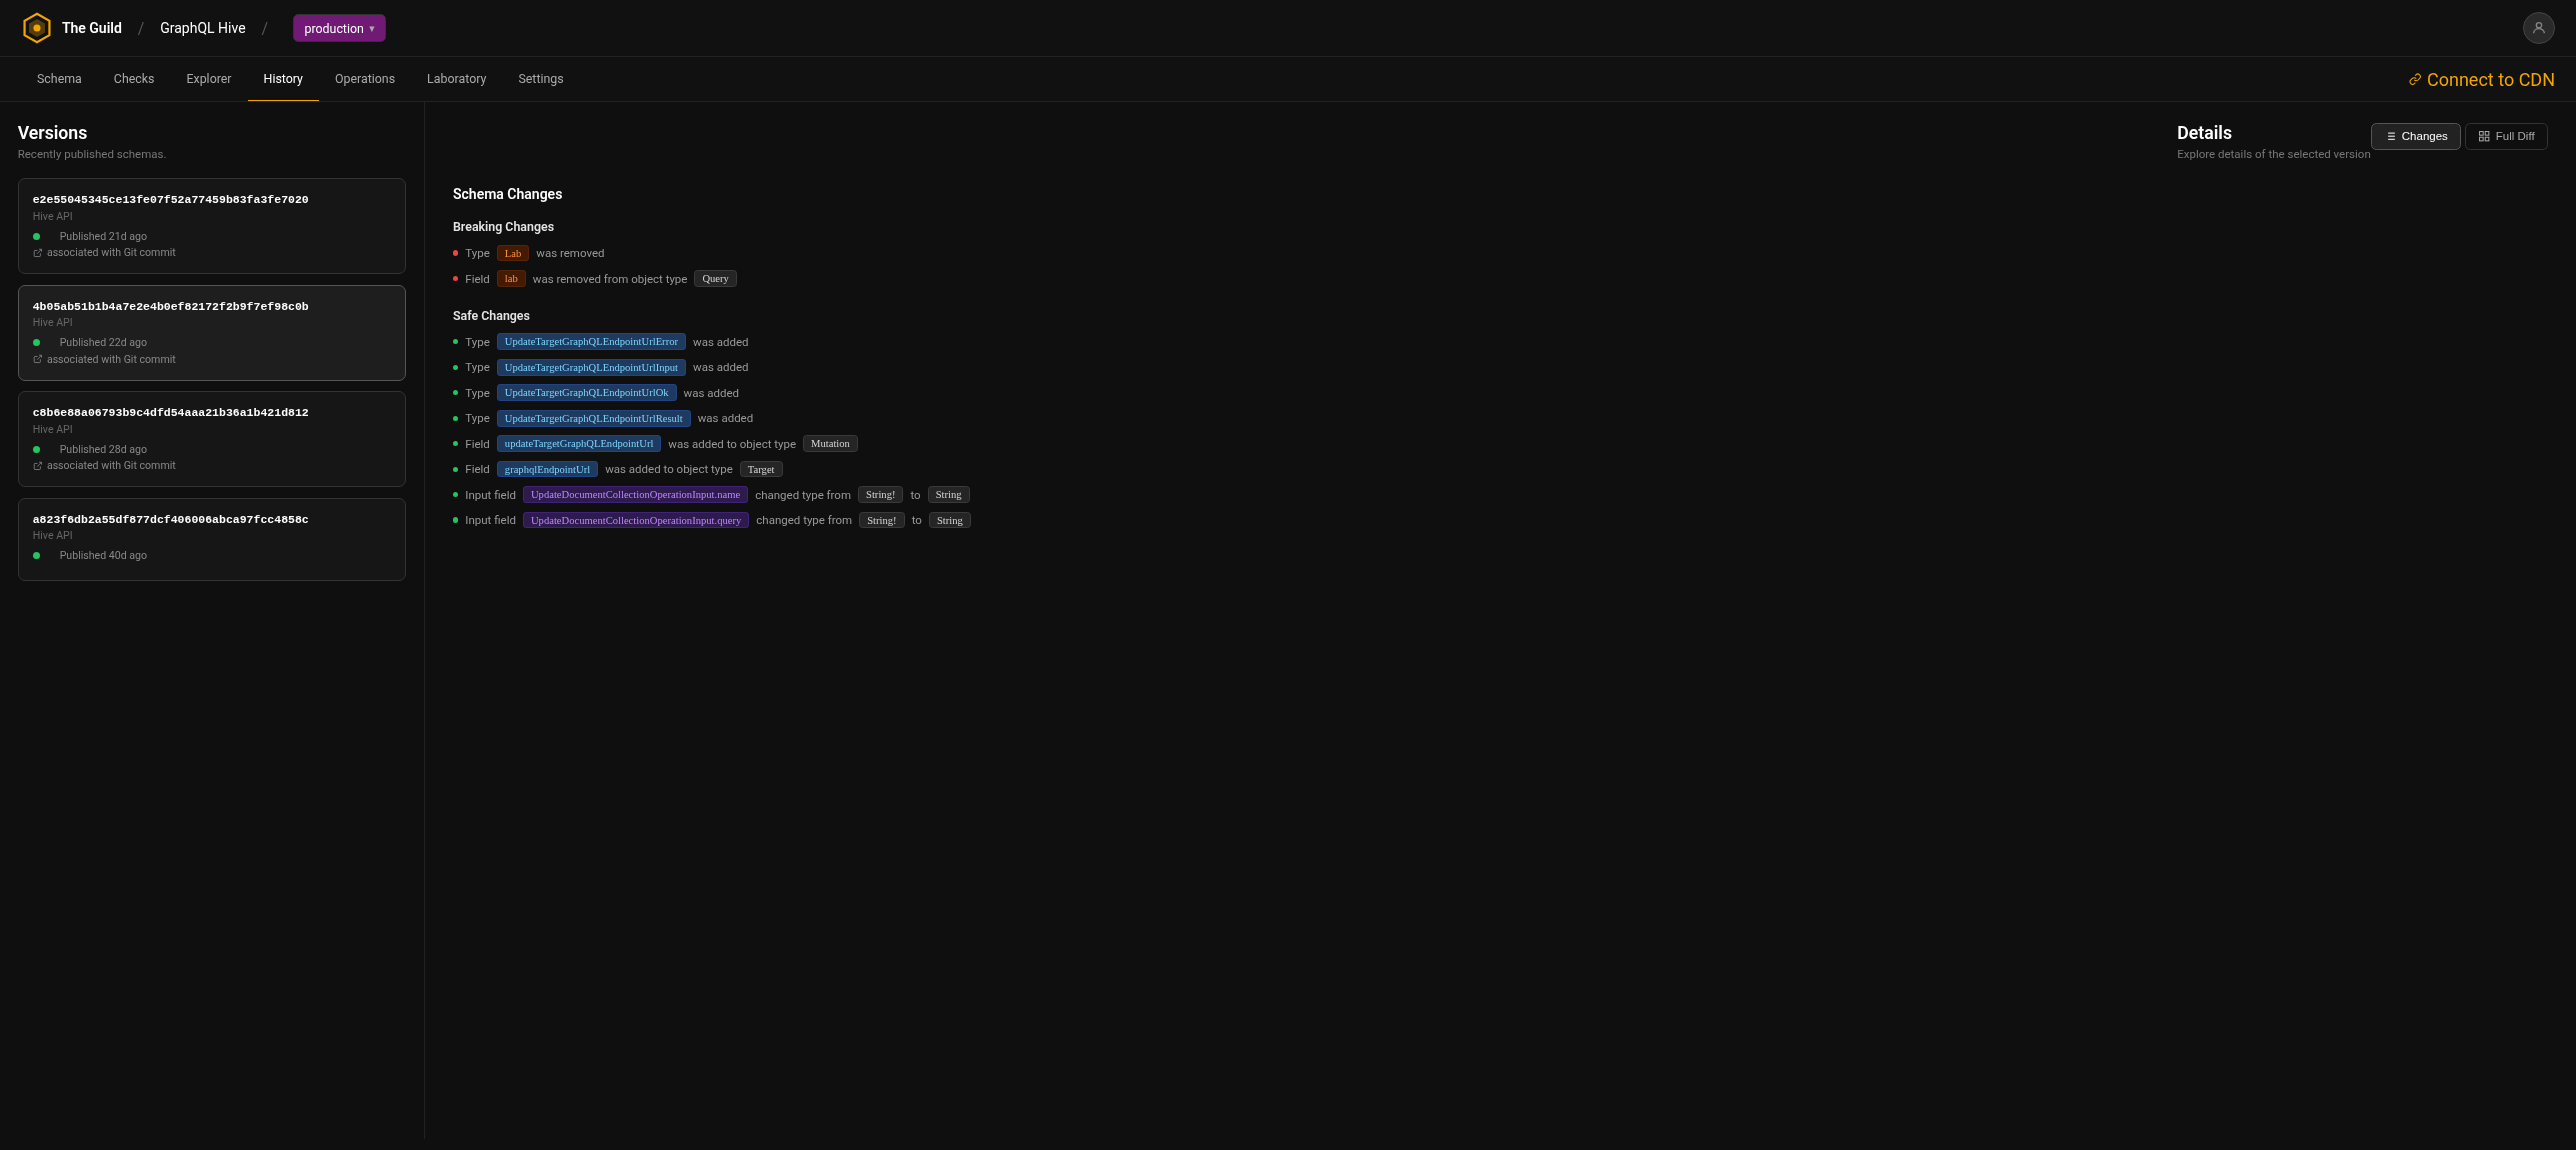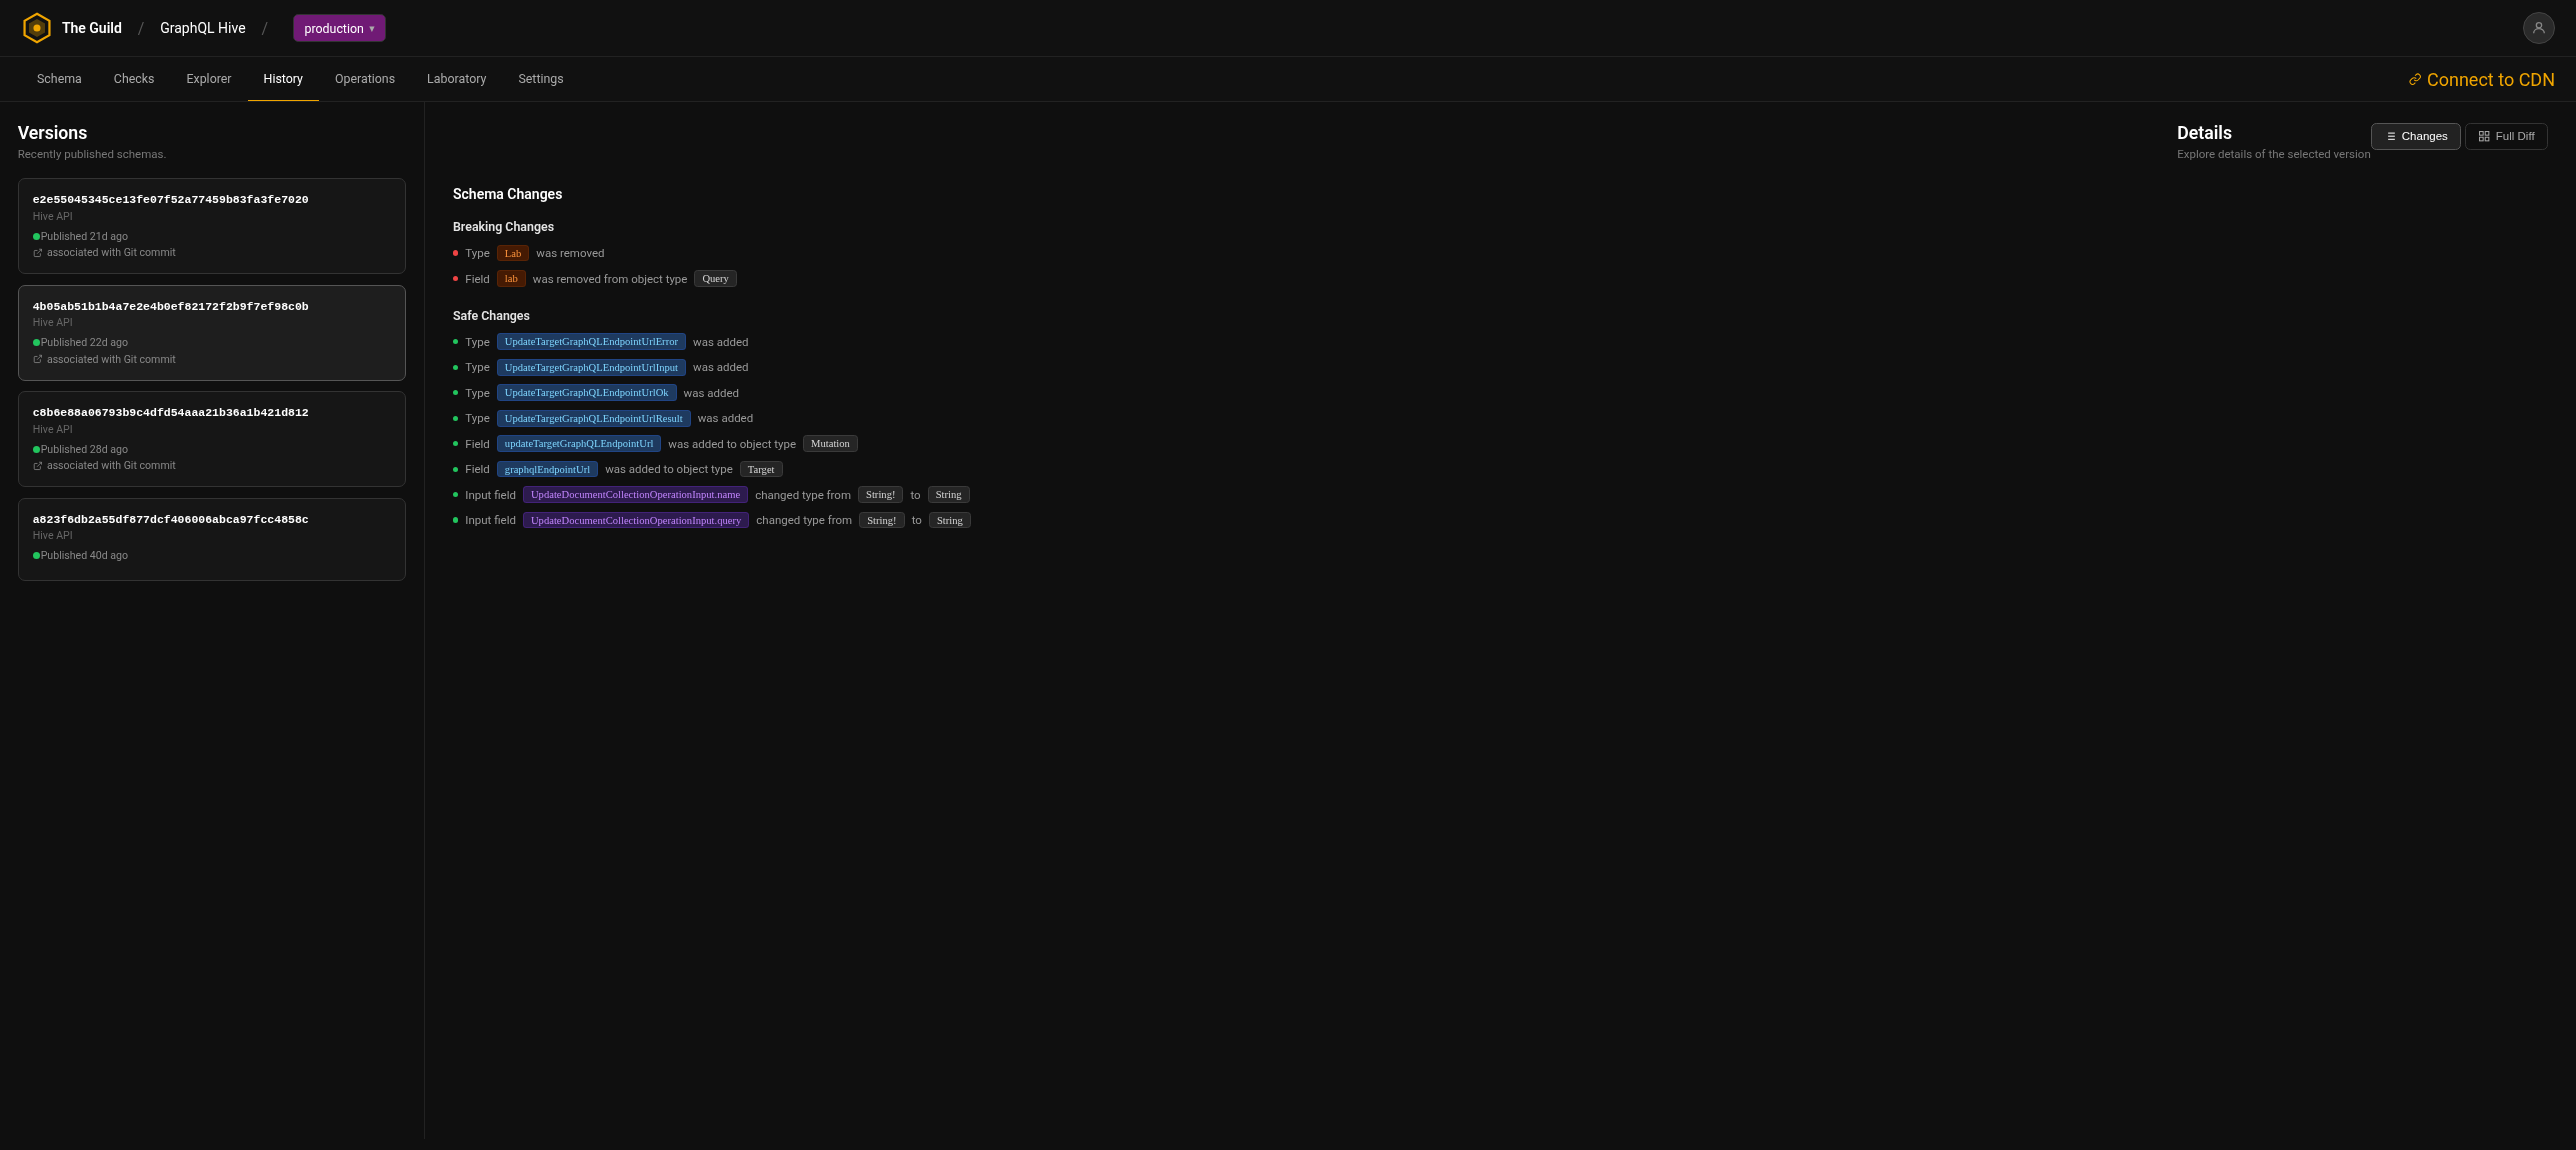--- a/index.html
+++ b/index.html
@@ -148,21 +148,21 @@
       margin-bottom: 3.5px;
     }
     .version-source {
       font-size: 10.6px;
       color: #666;
       margin-bottom: 7px;
     }
     .version-meta {
       display: flex;
       align-items: center;
-      gap: 1px;
+      gap: 20px;
       font-size: 10.6px;
       color: #888;
       margin-bottom: 3.5px;
     }
     .green-dot {
       width: 7px;
       height: 7px;
       border-radius: 50%;
       background: #22c55e;
       display: inline-block;

